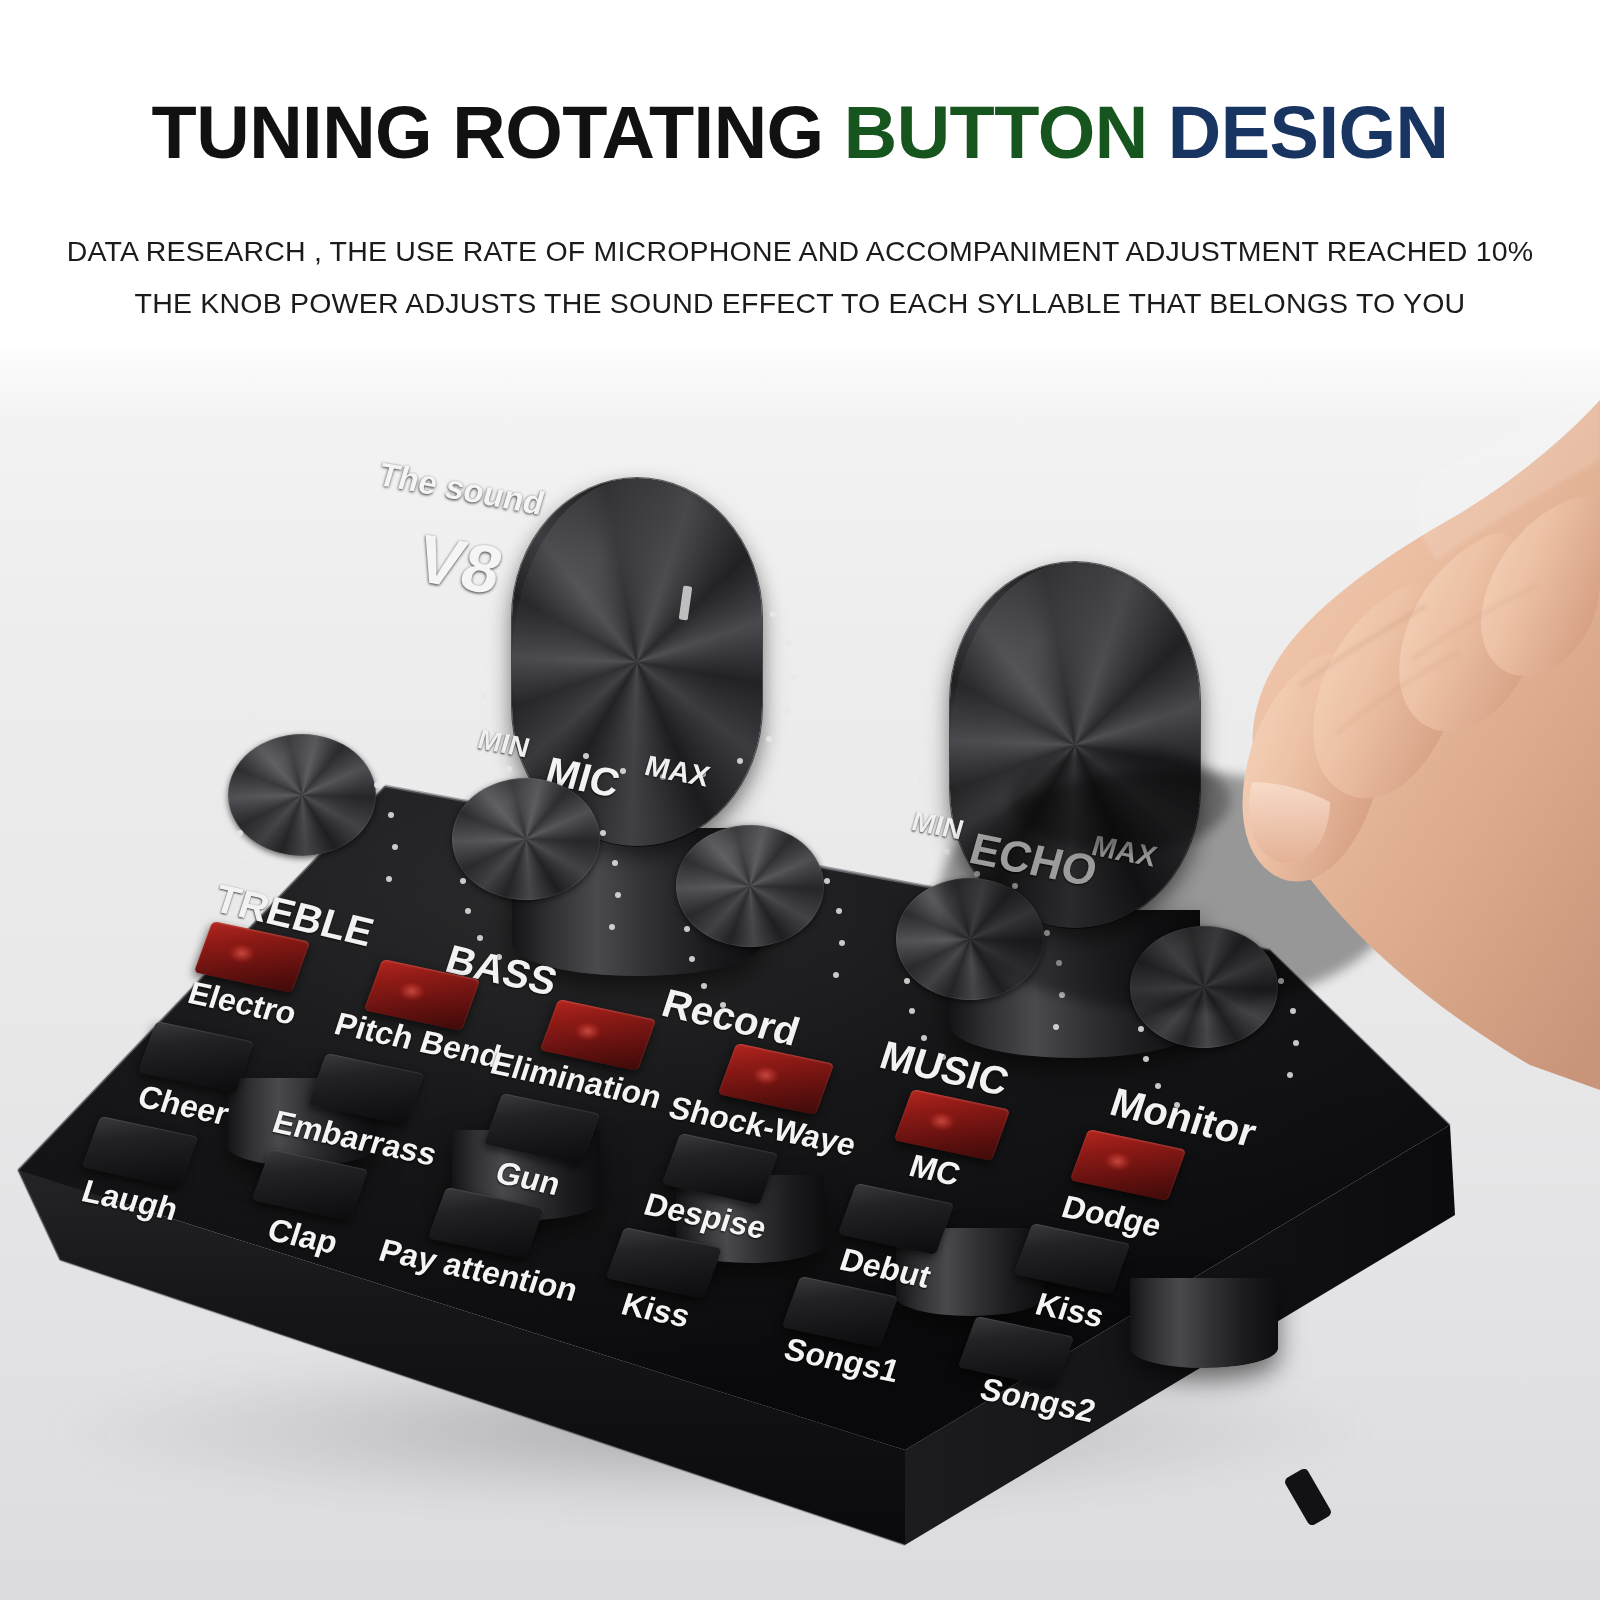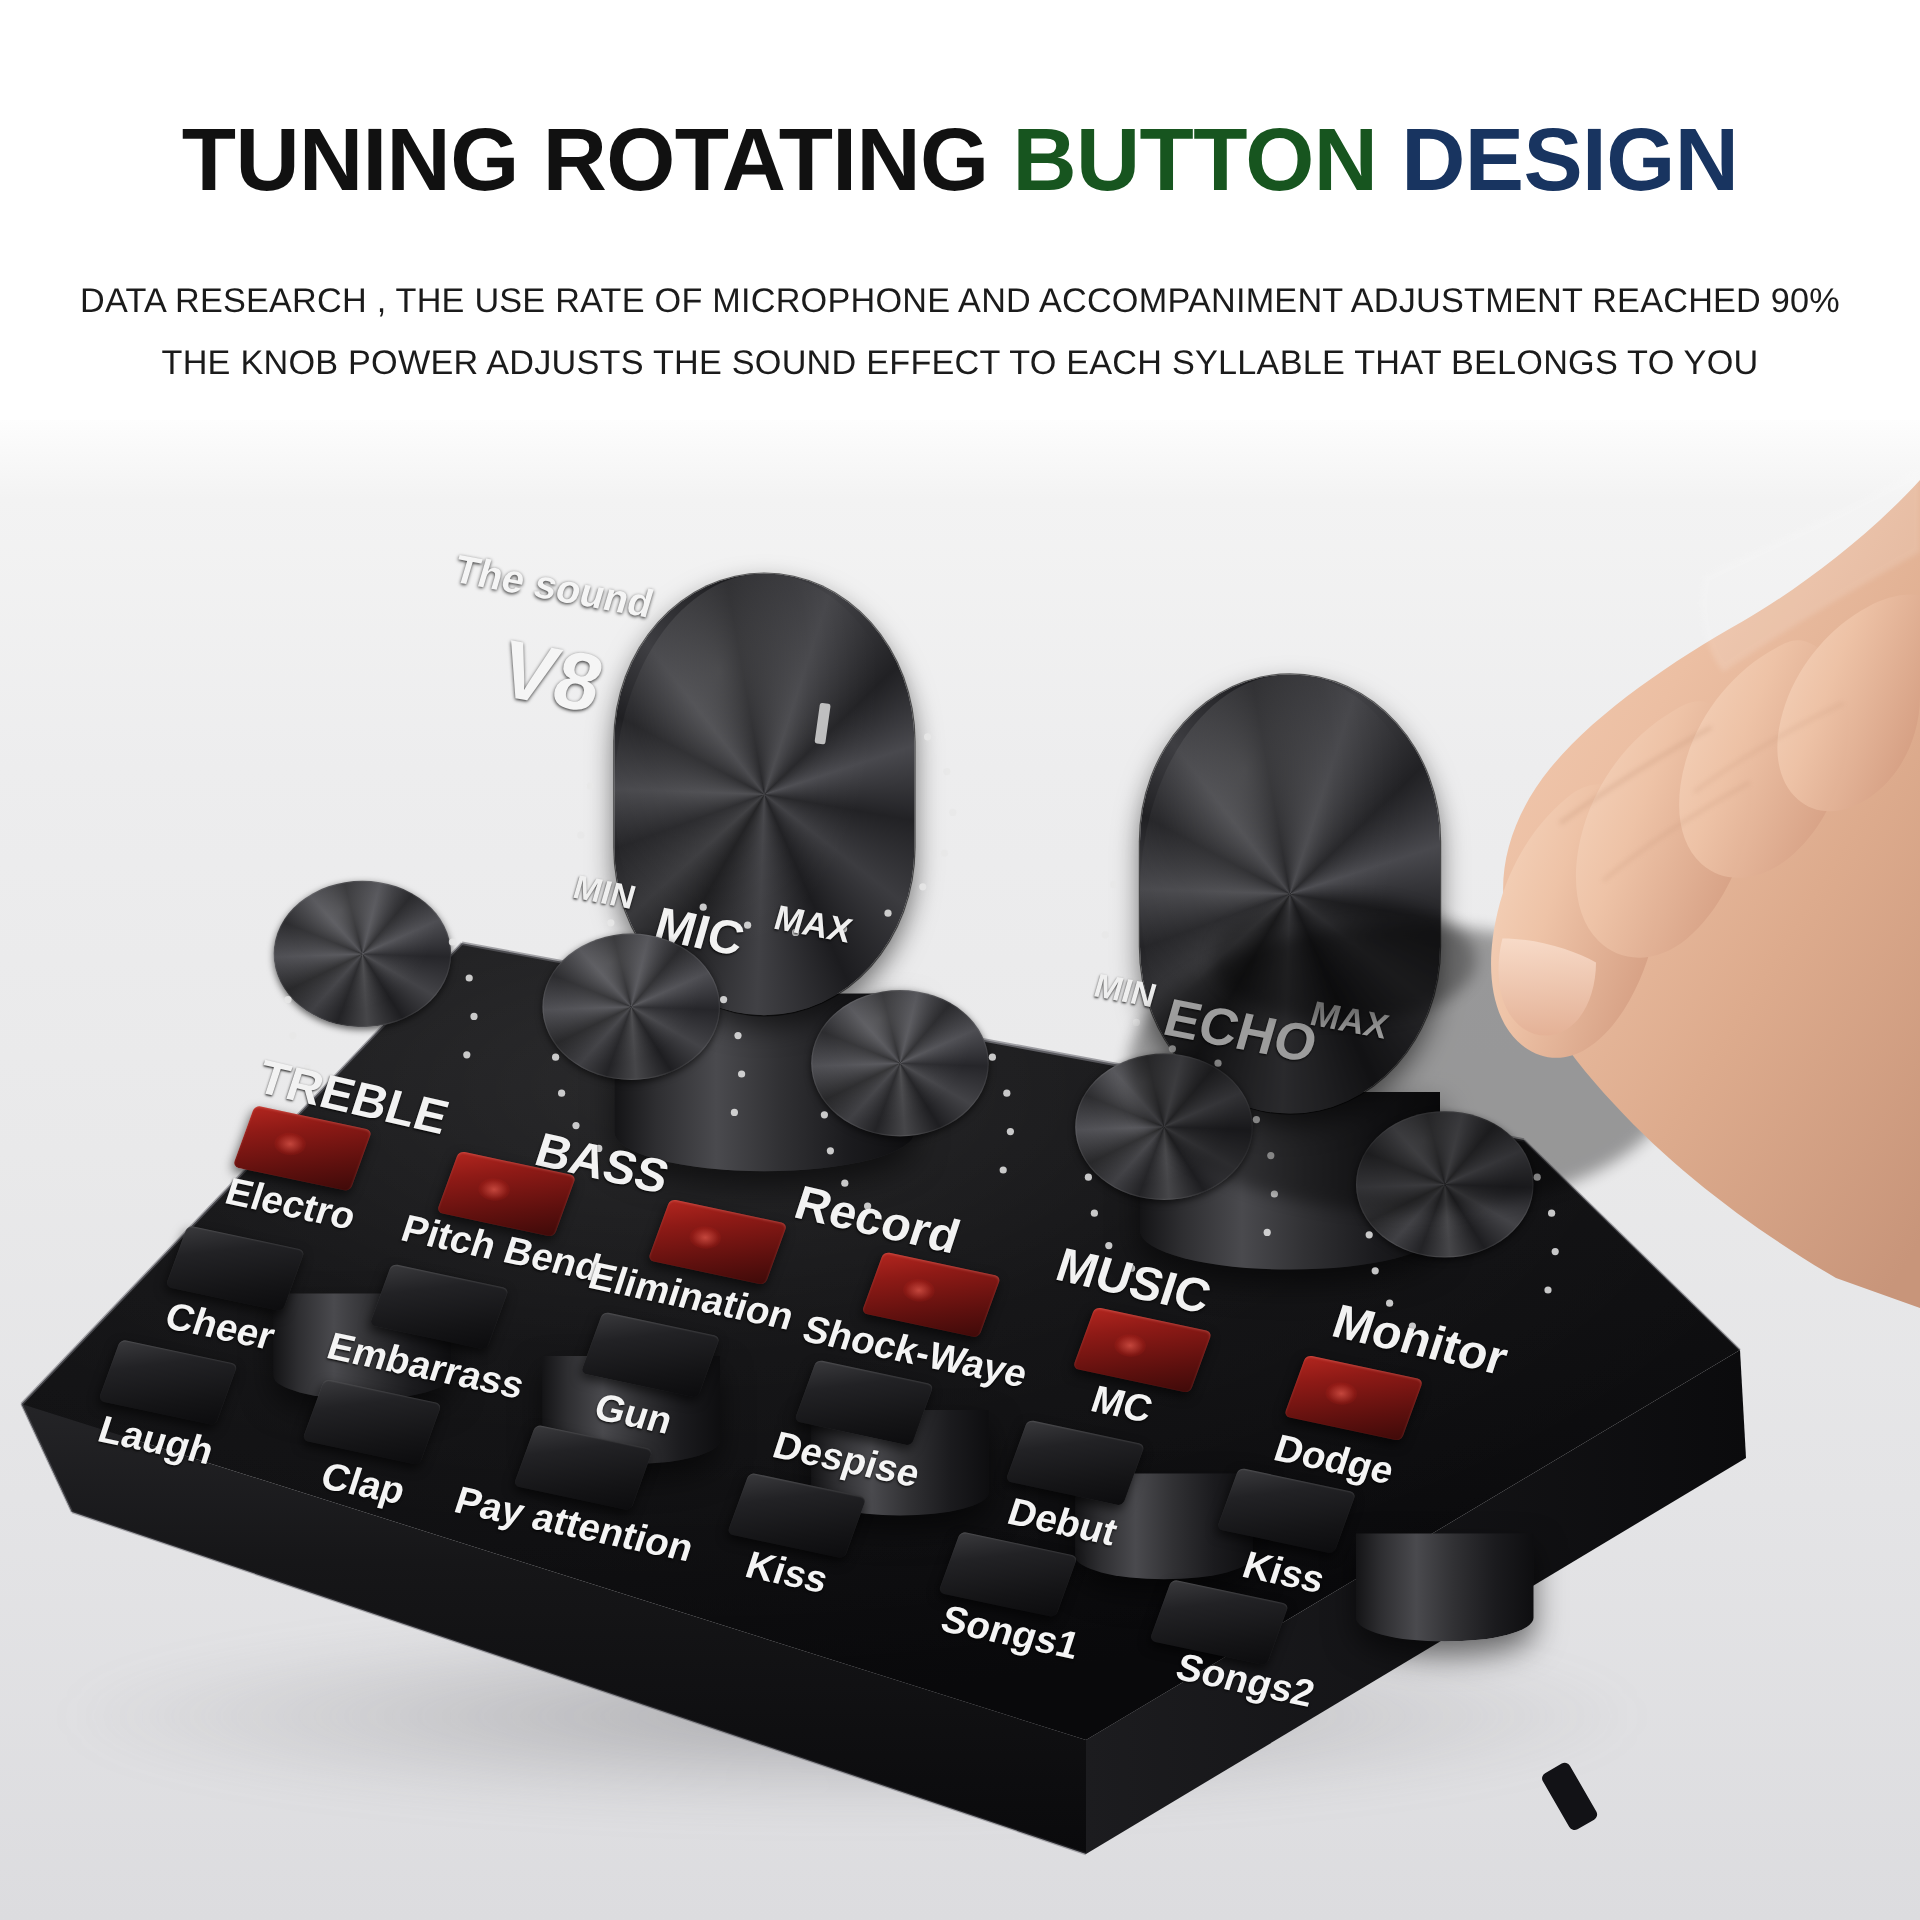--- a/index.html
+++ b/index.html
@@ -219,21 +219,21 @@
 
 <div id="page">
 
   <div class="header">
     <div class="title">
       <span class="w1">TUNING</span>
       <span class="w2">ROTATING</span>
       <span class="w3">BUTTON</span>
       <span class="w4">DESIGN</span>
     </div>
-    <div class="subtitle sub1">DATA RESEARCH , THE USE RATE OF MICROPHONE AND ACCOMPANIMENT ADJUSTMENT REACHED 90%</div>
+    <div class="subtitle sub1">DATA RESEARCH , THE USE RATE OF MICROPHONE AND ACCOMPANIMENT ADJUSTMENT REACHED 10%</div>
     <div class="subtitle sub2">THE KNOB POWER ADJUSTS THE SOUND EFFECT TO EACH SYLLABLE THAT BELONGS TO YOU</div>
   </div>
 
   <div id="device-scene">
 
     <div class="device-shadow"></div>
 
     <div class="dev-top">
       <svg width="1600" height="1270" viewBox="0 0 1600 1270">
         <defs>

